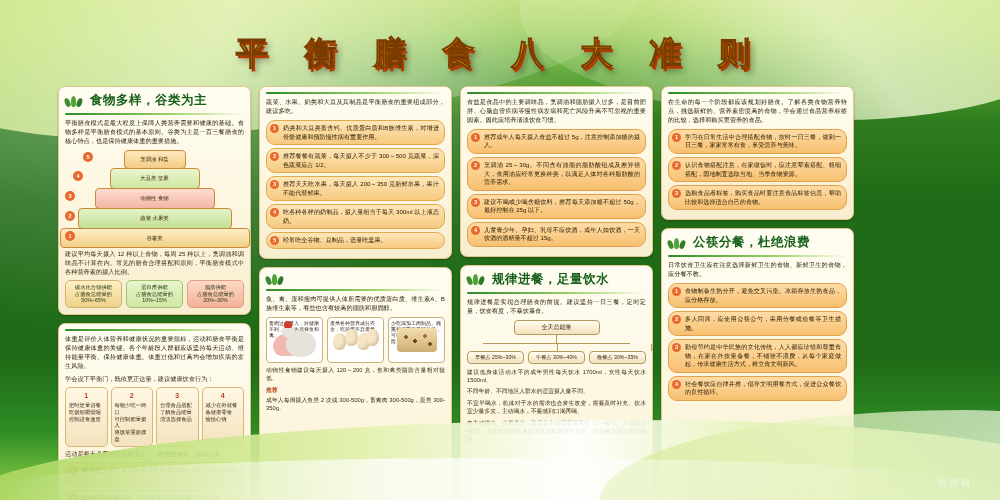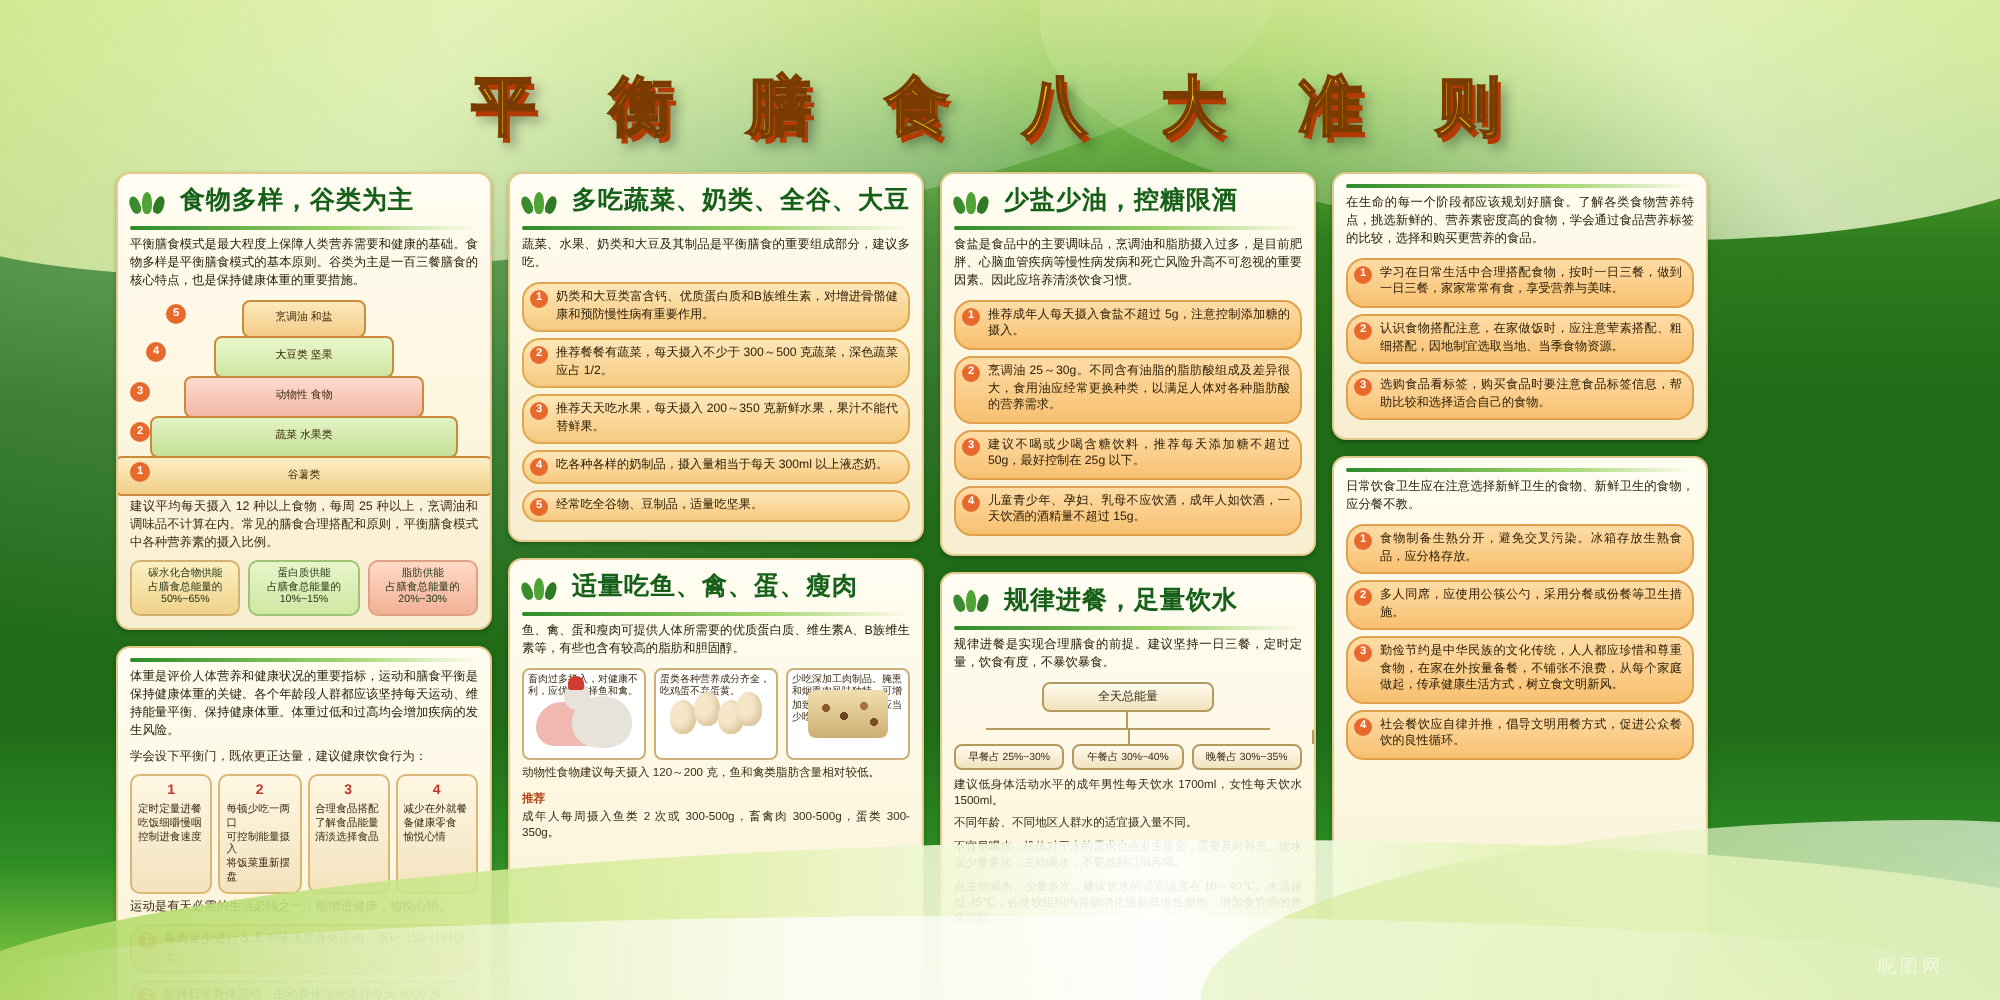--- a/index.html
+++ b/index.html
@@ -229,47 +229,38 @@
         <ul class="olist orange2">
           <li><span class="num">1</span><span>每周至少进行 5 天中等强度身体活动，累计 150 分钟以上。</span></li>
           <li><span class="num">2</span><span>坚持日常身体活动，主动身体活动最好每天 6000 步。</span></li>
           <li><span class="num">3</span><span>减少久坐时间，每小时起来动一动，动则有益。</span></li>
         </ul>
       </div>
     </div>
 
     <div class="col">
       <div class="panel">
-        <div class="p-head">
-          <span class="veg-icon">
-              <span></span>
-              <span></span>
-              <span></span>
-            </span>
-          <span class="p-title">多吃蔬菜、奶类、全谷、大豆</span>
-        </div>
         <div class="rule"></div>
         <p class="lead">蔬菜、水果、奶类和大豆及其制品是平衡膳食的重要组成部分，建议多吃。</p>
         <ul class="olist">
           <li><span class="num">1</span><span>奶类和大豆类富含钙、优质蛋白质和B族维生素，对增进骨骼健康和预防慢性病有重要作用。</span></li>
           <li><span class="num">2</span><span>推荐餐餐有蔬菜，每天摄入不少于 300～500 克蔬菜，深色蔬菜应占 1/2。</span></li>
           <li><span class="num">3</span><span>推荐天天吃水果，每天摄入 200～350 克新鲜水果，果汁不能代替鲜果。</span></li>
           <li><span class="num">4</span><span>吃各种各样的奶制品，摄入量相当于每天 300ml 以上液态奶。</span></li>
           <li><span class="num">5</span><span>经常吃全谷物、豆制品，适量吃坚果。</span></li>
         </ul>
       </div>
 
       <div class="panel" style="flex:1">
         <div class="p-head">
           <span class="veg-icon">
               <span></span>
               <span></span>
               <span></span>
             </span>
-          <span class="p-title">适量吃鱼、禽、蛋、瘦肉</span>
         </div>
         <div class="rule"></div>
         <p class="lead">鱼、禽、蛋和瘦肉可提供人体所需要的优质蛋白质、维生素A、B族维生素等，有些也含有较高的脂肪和胆固醇。</p>
 
         <div class="imgrow">
           <div class="imgbox">
             <div style="position:absolute;top:2px;left:2px;right:2px;font-size:5px;line-height:1.25;color:#3a2a12;">畜肉过多摄入，对健康不利，应优先选择鱼和禽。</div>
             <div class="pig"></div>
             <div class="chick"></div>
           </div>
@@ -289,28 +280,20 @@
         </div>
 
         <p class="small">动物性食物建议每天摄入 120～200 克，鱼和禽类脂肪含量相对较低。</p>
         <div class="tip">推荐</div>
         <p class="small">成年人每周摄入鱼类 2 次或 300-500g，畜禽肉 300-500g，蛋类 300-350g。</p>
       </div>
     </div>
 
     <div class="col">
       <div class="panel">
-        <div class="p-head">
-          <span class="veg-icon">
-              <span></span>
-              <span></span>
-              <span></span>
-            </span>
-          <span class="p-title">少盐少油，控糖限酒</span>
-        </div>
         <div class="rule"></div>
         <p class="lead">食盐是食品中的主要调味品，烹调油和脂肪摄入过多，是目前肥胖、心脑血管疾病等慢性病发病和死亡风险升高不可忽视的重要因素。因此应培养清淡饮食习惯。</p>
         <ul class="olist orange2">
           <li><span class="num">1</span><span>推荐成年人每天摄入食盐不超过 5g，注意控制添加糖的摄入。</span></li>
           <li><span class="num">2</span><span>烹调油 25～30g。不同含有油脂的脂肪酸组成及差异很大，食用油应经常更换种类，以满足人体对各种脂肪酸的营养需求。</span></li>
           <li><span class="num">3</span><span>建议不喝或少喝含糖饮料，推荐每天添加糖不超过 50g，最好控制在 25g 以下。</span></li>
           <li><span class="num">4</span><span>儿童青少年、孕妇、乳母不应饮酒，成年人如饮酒，一天饮酒的酒精量不超过 15g。</span></li>
         </ul>
       </div>
 
@@ -353,20 +336,28 @@
         <div class="rule"></div>
         <p class="lead">在生命的每一个阶段都应该规划好膳食。了解各类食物营养特点，挑选新鲜的、营养素密度高的食物，学会通过食品营养标签的比较，选择和购买更营养的食品。</p>
         <ul class="olist orange2">
           <li><span class="num">1</span><span>学习在日常生活中合理搭配食物，按时一日三餐，做到一日三餐，家家常常有食，享受营养与美味。</span></li>
           <li><span class="num">2</span><span>认识食物搭配注意，在家做饭时，应注意荤素搭配、粗细搭配，因地制宜选取当地、当季食物资源。</span></li>
           <li><span class="num">3</span><span>选购食品看标签，购买食品时要注意食品标签信息，帮助比较和选择适合自己的食物。</span></li>
         </ul>
       </div>
 
       <div class="panel" style="flex:1">
+        <div class="p-head">
+          <span class="veg-icon">
+              <span></span>
+              <span></span>
+              <span></span>
+            </span>
+          <span class="p-title">公筷分餐，杜绝浪费</span>
+        </div>
         <div class="rule"></div>
         <p class="lead">日常饮食卫生应在注意选择新鲜卫生的食物、新鲜卫生的食物，应分餐不教。</p>
         <ul class="olist orange2">
           <li><span class="num">1</span><span>食物制备生熟分开，避免交叉污染。冰箱存放生熟食品，应分格存放。</span></li>
           <li><span class="num">2</span><span>多人同席，应使用公筷公勺，采用分餐或份餐等卫生措施。</span></li>
           <li><span class="num">3</span><span>勤俭节约是中华民族的文化传统，人人都应珍惜和尊重食物，在家在外按量备餐，不铺张不浪费，从每个家庭做起，传承健康生活方式，树立食文明新风。</span></li>
           <li><span class="num">4</span><span>社会餐饮应自律并推，倡导文明用餐方式，促进公众餐饮的良性循环。</span></li>
         </ul>
       </div>
     </div>

